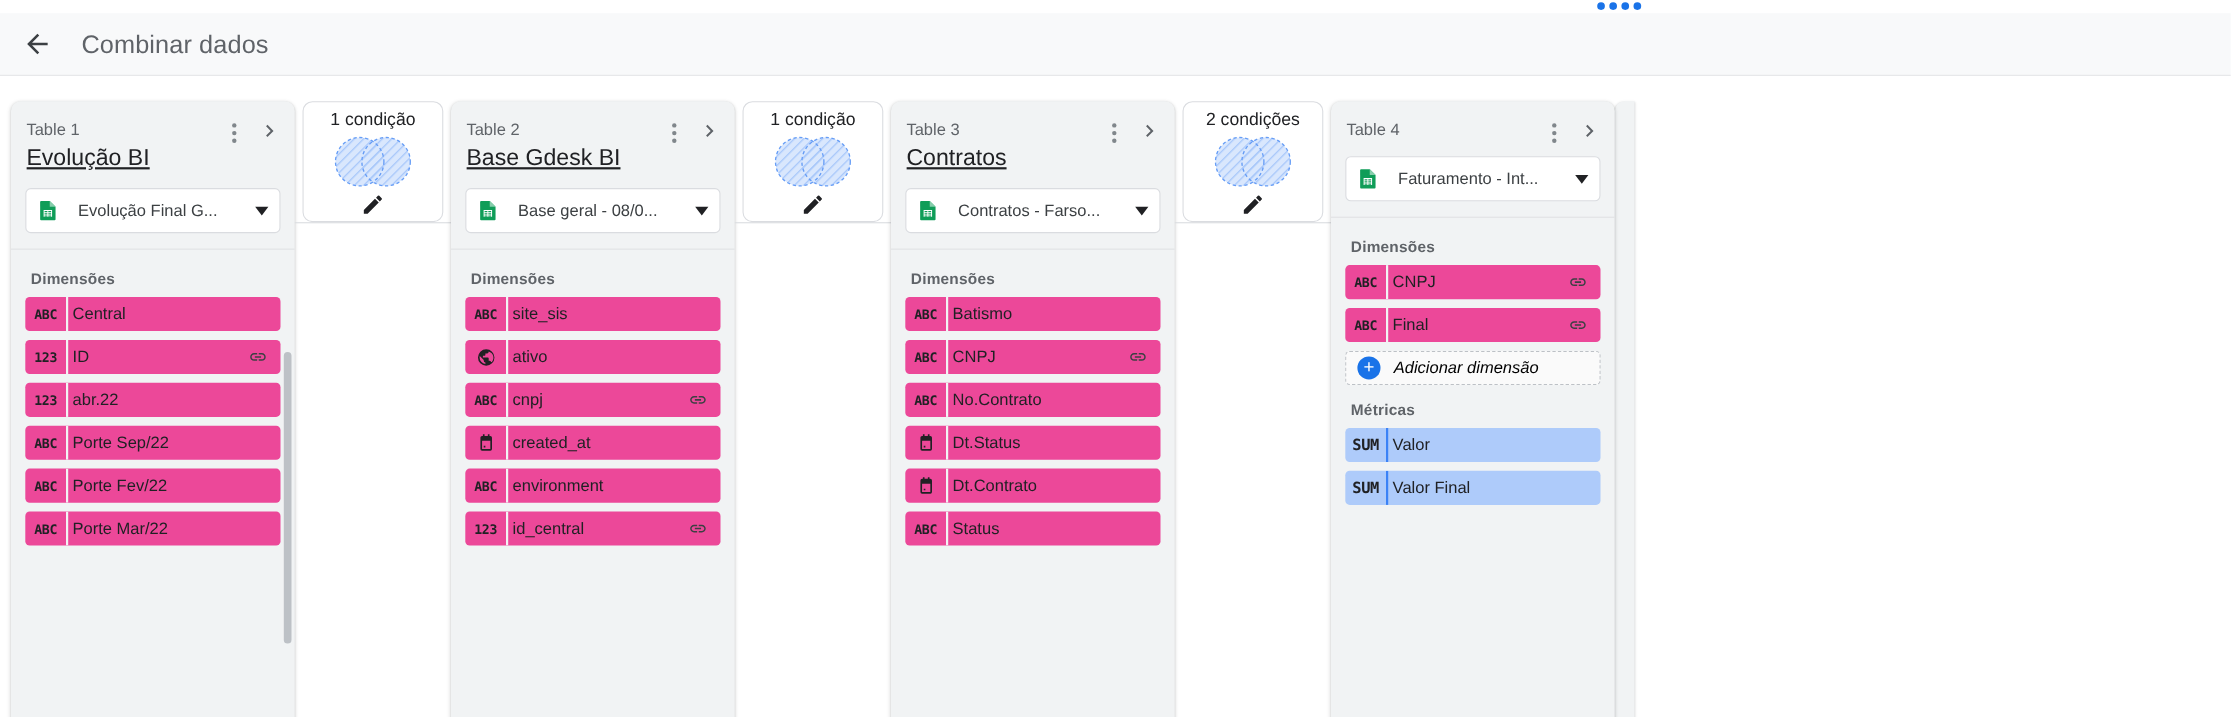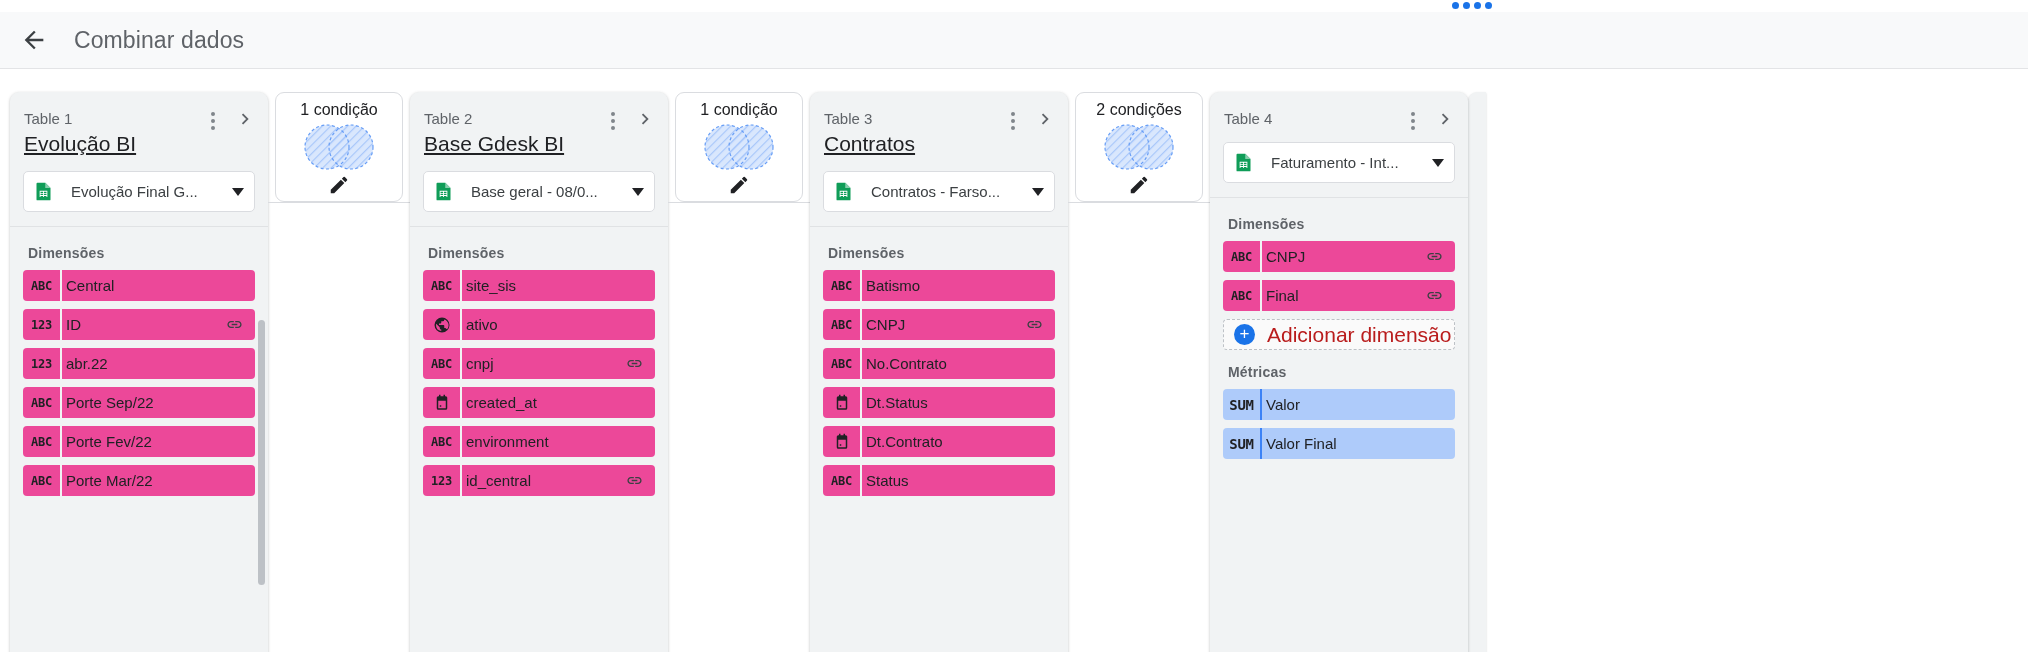--- a/index.html
+++ b/index.html
@@ -218,23 +218,24 @@
     width: 21px; height: 21px;
     border-radius: 50%;
     background: #1a73e8;
     color: #fff;
     font-size: 17px;
     line-height: 19px;
     text-align: center;
     font-weight: 400;
   }
   .add-text {
-    font-size: 21px;
-    color: #b91c1c;
+    font-size: 15px;
+    color: #000000;
     margin-left: 12px;
+    font-style: italic;
   }
 
   
   .scroll-rail {
     position: absolute;
     top: 228px; right: 3px;
     width: 8px; height: 344px;
     background: #f1f3f4;
   }
   .scroll-thumb {

